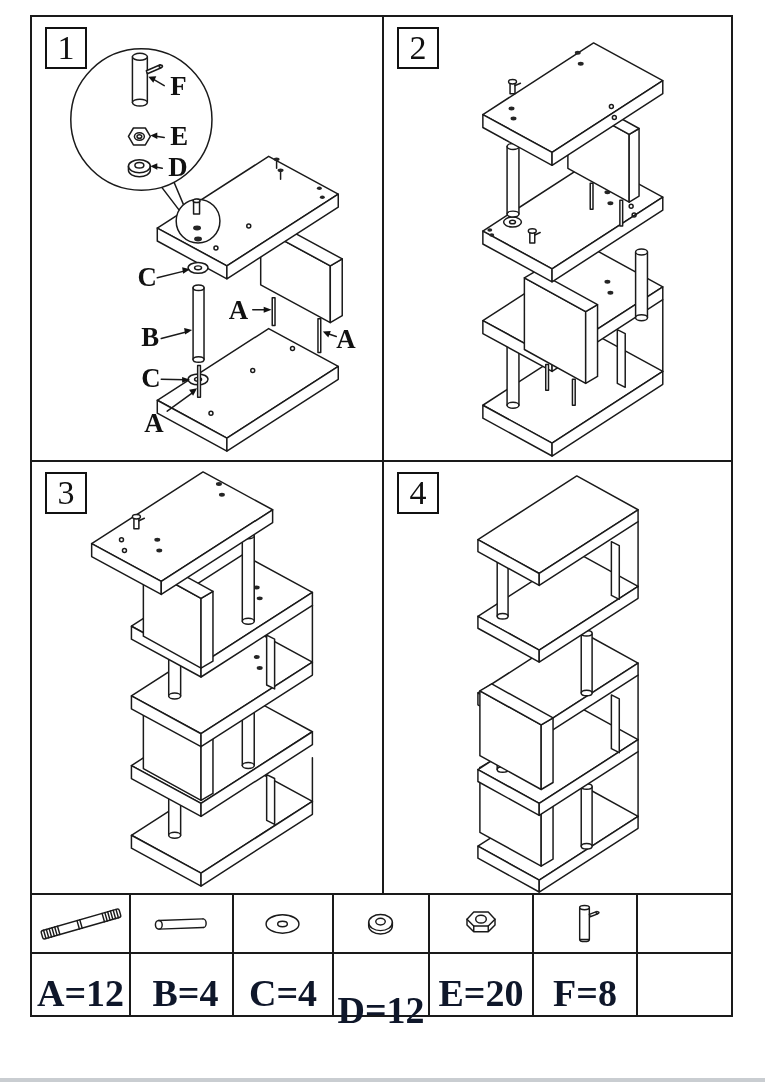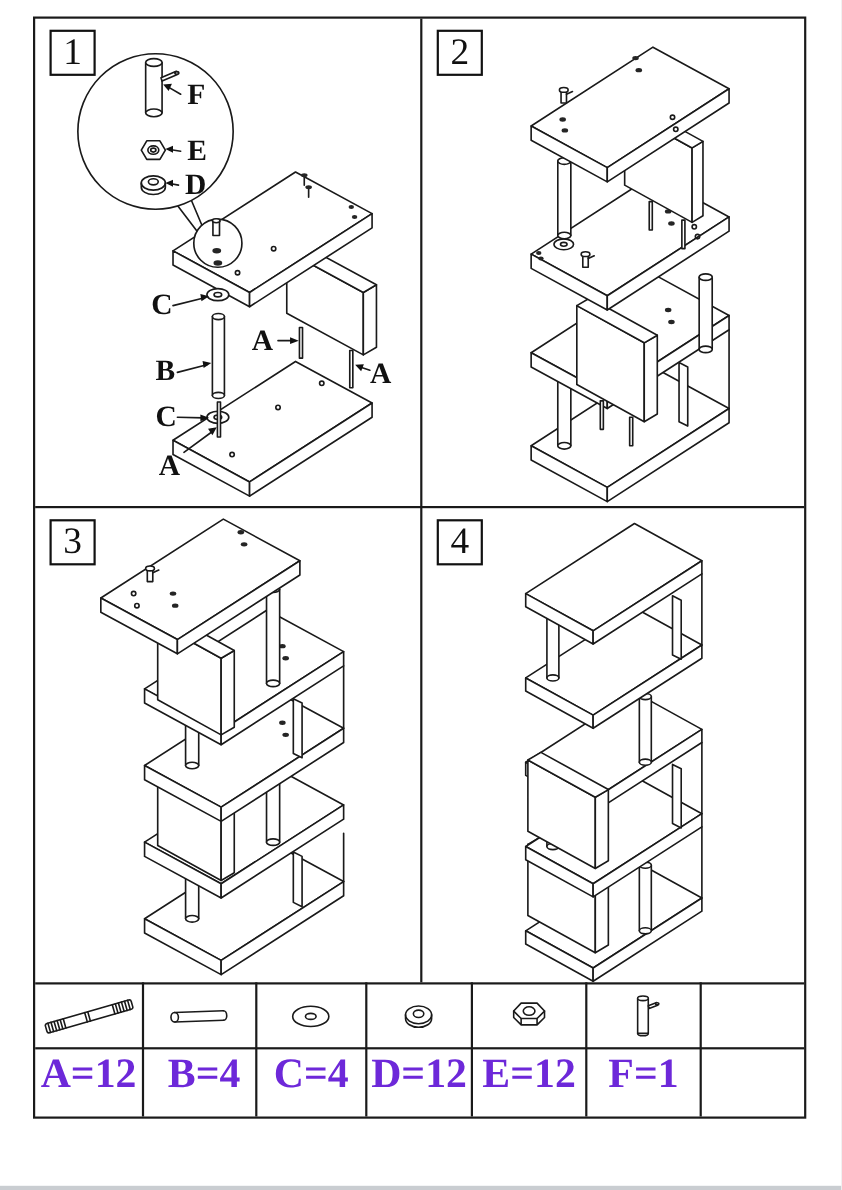--- a/index.html
+++ b/index.html
@@ -12,22 +12,22 @@
   .stepbox{position:absolute;left:13px;top:10px;width:42px;height:42px;
            border:2.5px solid #111;box-sizing:border-box;display:flex;
            align-items:center;justify-content:center;
            font:400 34px "Liberation Serif","DejaVu Serif",serif;color:#111;background:#fff;z-index:5;}
   .dwg{position:absolute;left:0;top:0;width:100%;height:100%;}
   .dwg *{stroke:#1a1a1a;stroke-width:1.5;fill:none;stroke-linecap:round;stroke-linejoin:round;}
   .dwg .wf{fill:#ffffff;}
   .dwg .dk{fill:#252525;stroke:none;}
   .dwg .ah{fill:#111;stroke:none;}
   .dwg text{stroke:none;fill:#111;font:700 27px "Liberation Serif","DejaVu Serif",serif;}
-  .tbl-label{display:flex;align-items:flex-start;justify-content:center;
-             font:700 38px "Liberation Serif","DejaVu Serif",serif;color:#6d28d9;}
+  .tbl-label{display:flex;align-items:flex-end;justify-content:center;
+             font:700 38px "Liberation Serif","DejaVu Serif",serif;color:#0f172a;}
   .tbl-icon{display:flex;align-items:center;justify-content:center;}
   .scan-strip{position:absolute;left:0;right:0;bottom:0;height:4px;background:#c9cdd1;}
 </style>
 </head>
 <body>
 
 <div class="page">
   <div class="frame">
 
     <div class="cell" style="left:0;top:0;width:350px;height:443px;">
@@ -478,24 +478,24 @@
     <div class="cell tbl-label" style="left:99px;top:937px;width:109px;height:61px;">
       <span>B=4</span>
     </div>
     <div class="cell tbl-label" style="left:202px;top:937px;width:98px;height:61px;">
       <span>C=4</span>
     </div>
     <div class="cell tbl-label" style="left:302px;top:937px;width:94px;height:78px;">
       <span>D=12</span>
     </div>
     <div class="cell tbl-label" style="left:398px;top:937px;width:102px;height:61px;">
-      <span>E=12</span>
+      <span>E=20</span>
     </div>
     <div class="cell tbl-label" style="left:502px;top:937px;width:102px;height:61px;">
-      <span>F=1</span>
+      <span>F=8</span>
     </div>
     <div class="cell tbl-label" style="left:606px;top:937px;width:93px;height:61px;">
       <span></span>
     </div>
 
   </div>
   <div class="scan-strip"></div>
 </div>
 
 </body></html>

